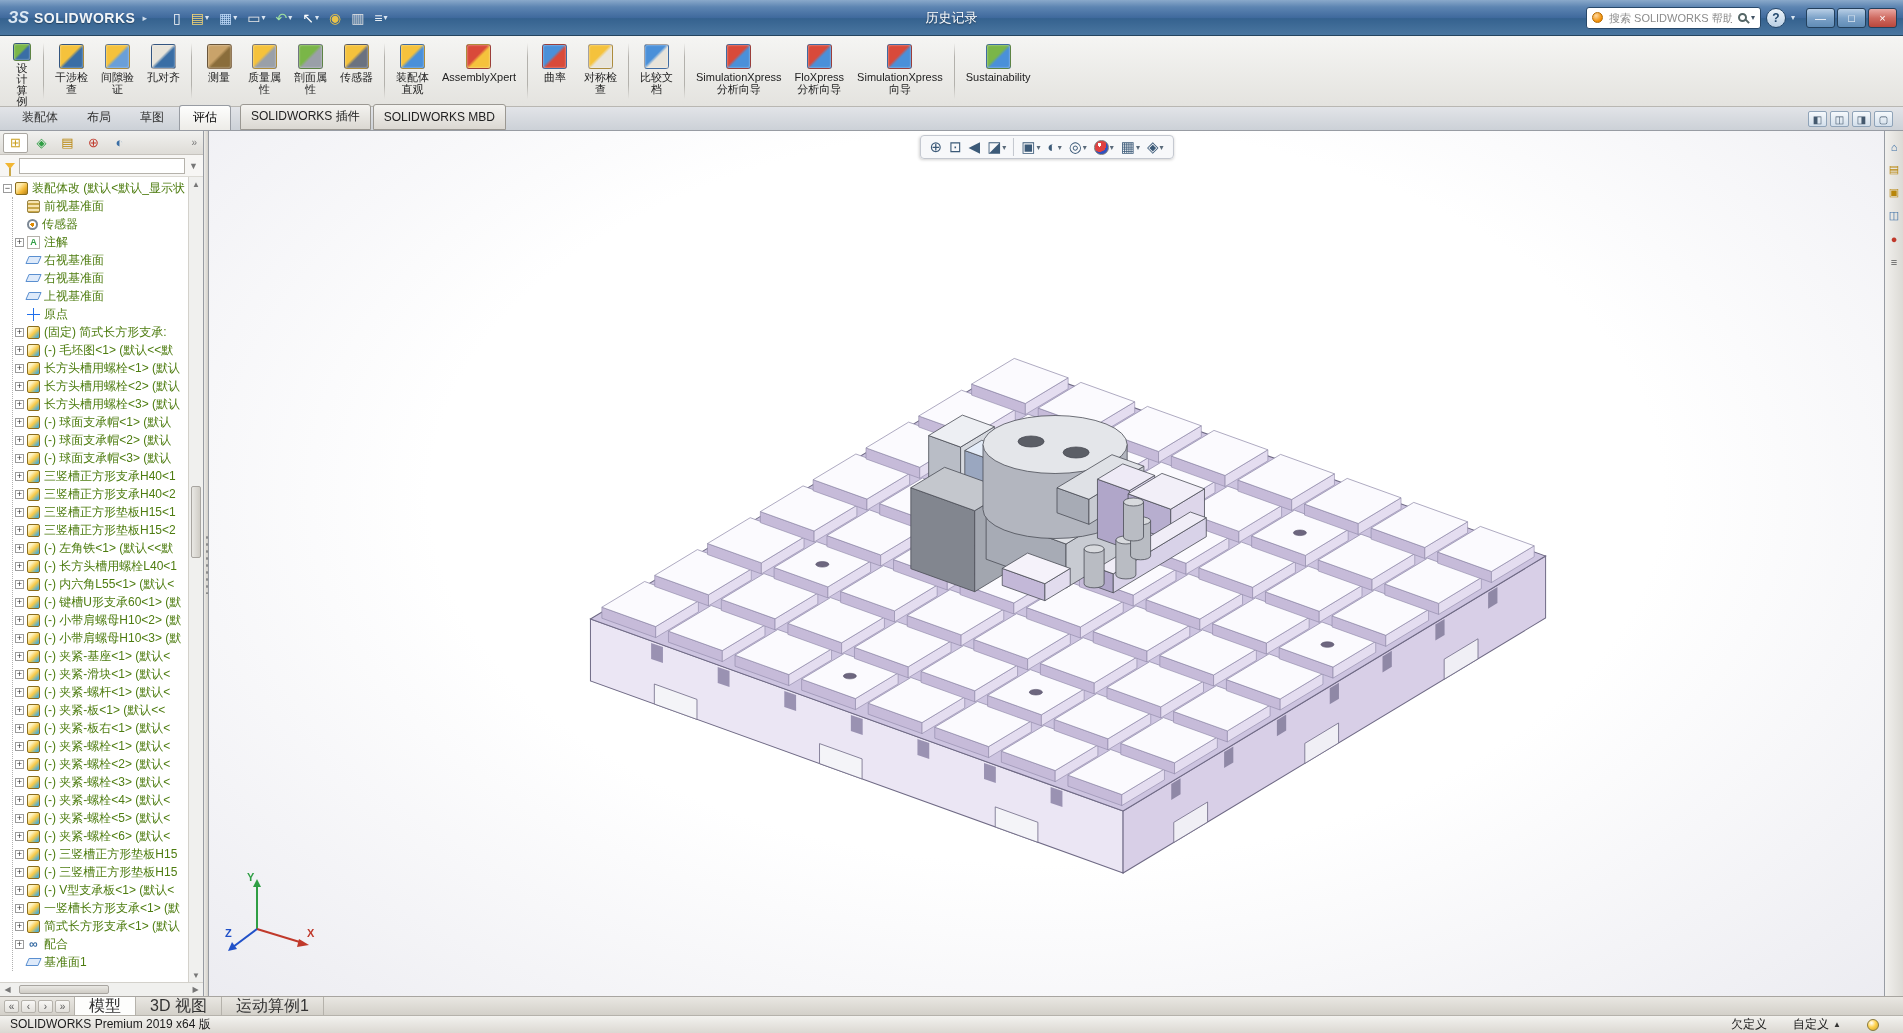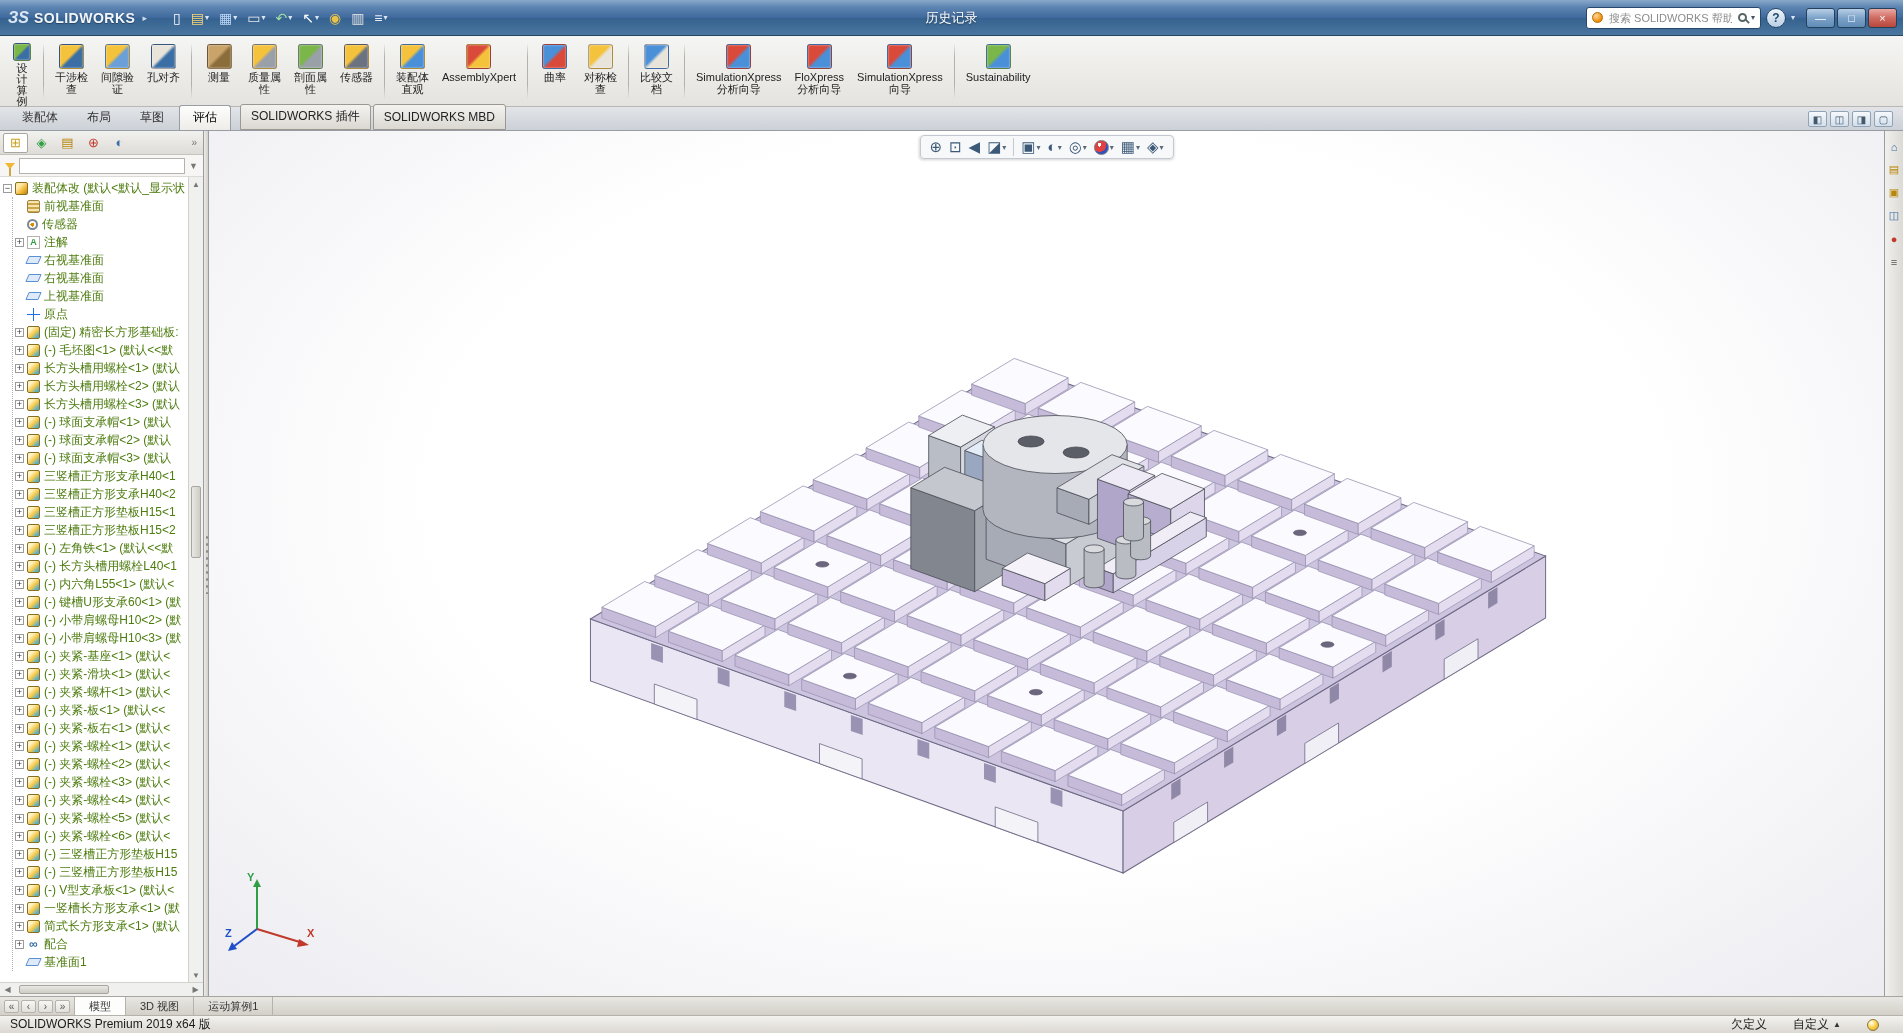--- a/index.html
+++ b/index.html
@@ -113,21 +113,21 @@
 
   #taskpane{width:19px;flex:none;background:linear-gradient(90deg,#f1f0ed,#dcdad5);border-left:1px solid #989ca3;
     display:flex;flex-direction:column;align-items:center;padding-top:8px;gap:8px}
   .tpicon{width:15px;height:15px;display:flex;align-items:center;justify-content:center;font-size:11px}
 
   
   #modeltabs{height:19px;flex:none;display:flex;align-items:stretch;background:linear-gradient(#e9e7e2,#d3d0c9);border-top:1px solid #a8a5a0}
   .mnav{display:flex;align-items:center;gap:2px;padding:0 4px;border-right:1px solid #b5b2ab}
   .mnavbtn{width:15px;height:13px;display:flex;align-items:center;justify-content:center;font-size:10px;color:#555;
     background:linear-gradient(#f8f7f5,#e2e0db);border:1px solid #b5b2ab;border-radius:2px}
-  .mtab{display:flex;align-items:center;padding:0 14px;font-size:11px;color:#333;border-right:1px solid #b5b2ab}
+  .mtab{display:flex;align-items:center;padding:0 14px;font-size:16px;color:#333;border-right:1px solid #b5b2ab}
   .mtab.active{background:#fdfdfc}
   #statusbar{height:18px;flex:none;display:flex;align-items:center;padding:0 10px;font-size:12px;color:#1a1a1a;
     background:linear-gradient(#f3f2ef,#dbd8d2);border-top:1px solid #b5b2ab}
   .sb-right{margin-left:auto;display:flex;align-items:center;gap:26px;padding-right:14px}
   .sb-item{display:flex;align-items:center;gap:4px}
   .sb-caret{font-size:8px;color:#333}
   .sb-icon{width:12px;height:12px;border-radius:50%;border:1px solid #8a7a3a;flex:none;
     background:radial-gradient(circle at 35% 30%,#fff,#ffd34d 45%,#caa02a 100%)}
 </style>
 </head>
@@ -409,21 +409,21 @@
                 <span class="tlabel">上视基准面</span>
               </div>
               <div class="trow">
                 <span class="texp none"></span>
                 <span class="ti ti-origin"></span>
                 <span class="tlabel">原点</span>
               </div>
               <div class="trow">
                 <span class="texp">+</span>
                 <span class="ti ti-part"></span>
-                <span class="tlabel">(固定) 精密长方形基础板:</span>
+                <span class="tlabel">(固定) 简式长方形支承:</span>
               </div>
               <div class="trow">
                 <span class="texp">+</span>
                 <span class="ti ti-part"></span>
                 <span class="tlabel">(-) 毛坯图&lt;1&gt; (默认&lt;&lt;默</span>
               </div>
               <div class="trow">
                 <span class="texp">+</span>
                 <span class="ti ti-part"></span>
                 <span class="tlabel">长方头槽用螺栓&lt;1&gt; (默认</span>

